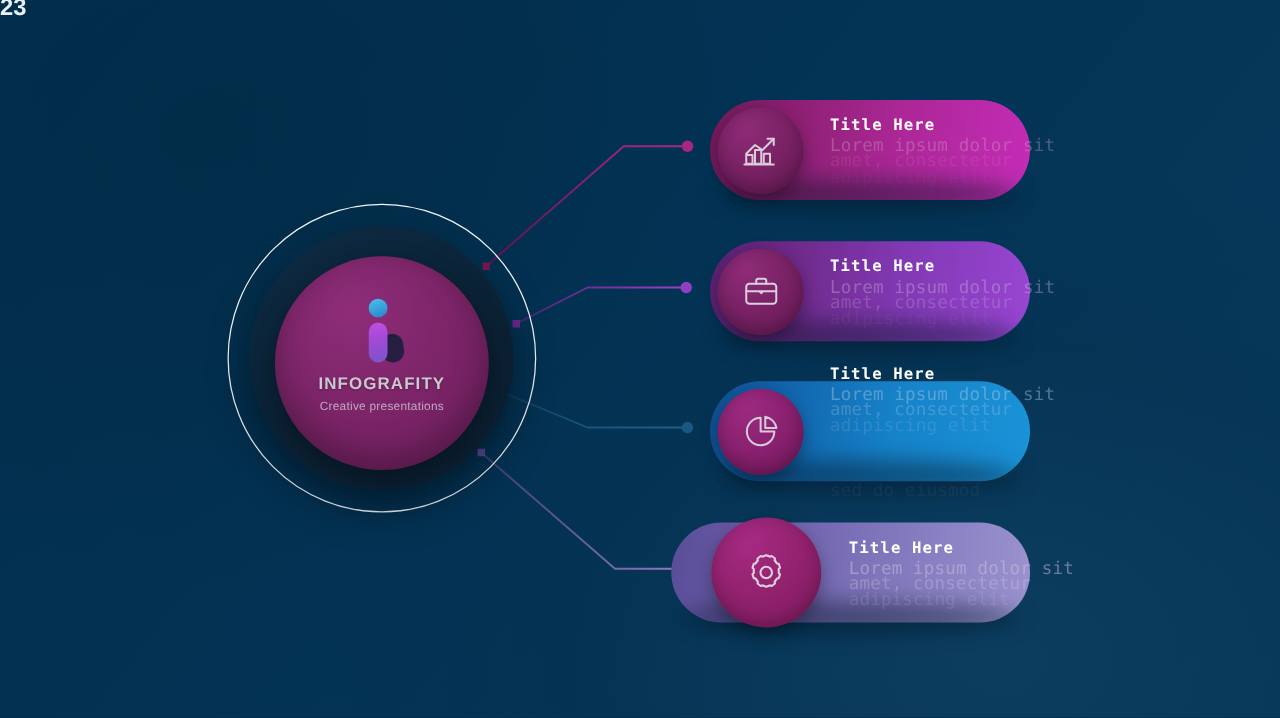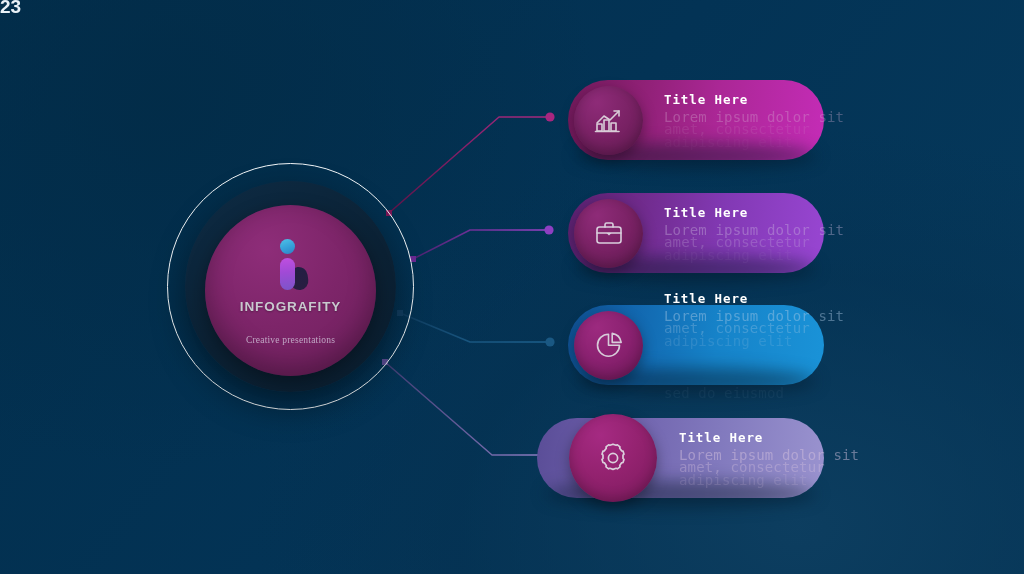--- a/index.html
+++ b/index.html
@@ -28,21 +28,21 @@
     font-size: 19px;
     font-weight: 700;
     color: #e9f1f7;
     letter-spacing: 0px;
     z-index: 40;
   }
 
   
   .emblem {
     position: absolute;
-    left: 167px;
+    left: 182px;
     top: 163px;
     width: 247px;
     height: 247px;
     z-index: 12;
   }
   .ring-outer {
     position: absolute;
     inset: 0;
     border-radius: 50%;
     border: 1.6px solid #f2f6f8;
@@ -111,22 +111,22 @@
   }
   .brand {
     font-family: "Liberation Sans", sans-serif;
     font-size: 13.5px;
     font-weight: 700;
     letter-spacing: 0.9px;
     color: #c9c9cf;
     text-shadow: 0 1px 2px rgba(0,0,0,0.3);
   }
   .tagline {
-    margin-top: 21px;
-    font-family: Liberation Serif, serif;
+    margin-top: 6px;
+    font-family: Liberation Sans, sans-serif;
     font-size: 9.5px;
     letter-spacing: 0.2px;
     color: #c0a6c4;
   }
 
   
   .connectors {
     position: absolute;
     left: 0;
     top: 0;

